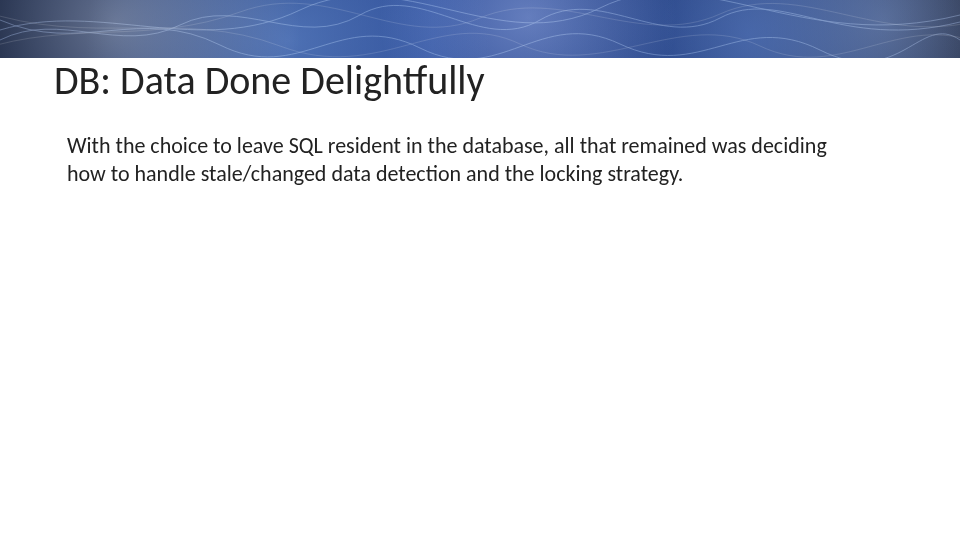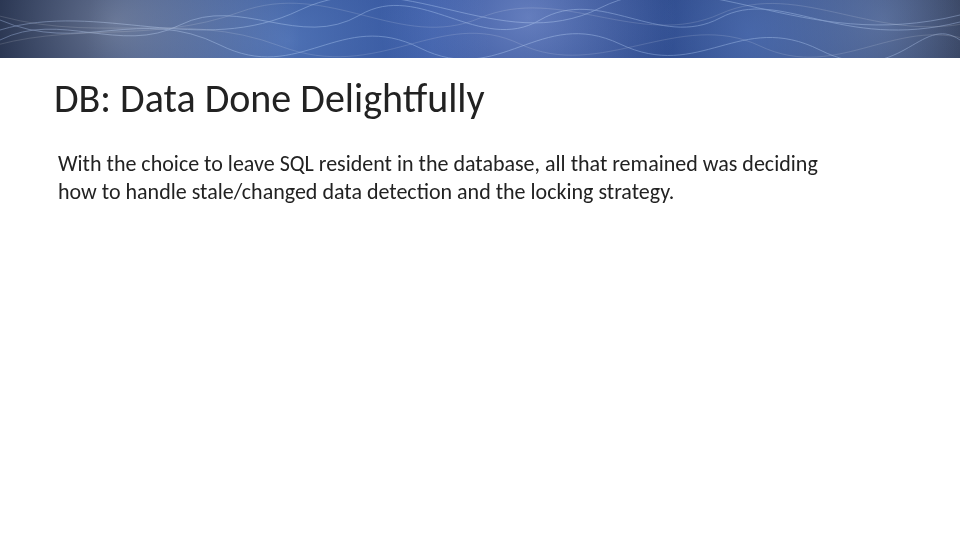--- a/index.html
+++ b/index.html
@@ -26,37 +26,37 @@
   }
   .banner svg {
     position: absolute;
     inset: 0;
     width: 100%;
     height: 100%;
     opacity: 0.55;
     mix-blend-mode: screen;
   }
   .content {
-    padding: 18px 54px 0 54px;
+    padding: 0 54px 0 54px;
   }
   .title {
     font-size: 40px;
     font-weight: 400;
     color: #222;
     letter-spacing: 0;
     margin: 0 0 28px 0;
     line-height: 1.15;
   }
   .body-text {
     font-size: 22px;
     font-weight: 400;
     color: #222;
     line-height: 1.25;
     max-width: 770px;
-    margin: 4px;
+    margin: 13px;
   }
 </style>
 </head>
 <body>
 
 <div class="banner">
   <svg viewBox="0 0 960 58" preserveAspectRatio="none">
     <g stroke="#aac4ff" stroke-width="0.8" fill="none" opacity="0.8">
       <path d="M0,40 C60,10 120,55 180,25 S300,50 360,15 S480,55 540,20 S660,50 720,18 S840,52 960,22"></path>
       <path d="M0,20 C80,55 140,5 220,45 S340,8 420,48 S540,6 620,44 S740,10 820,50 S920,12 960,40"></path>

